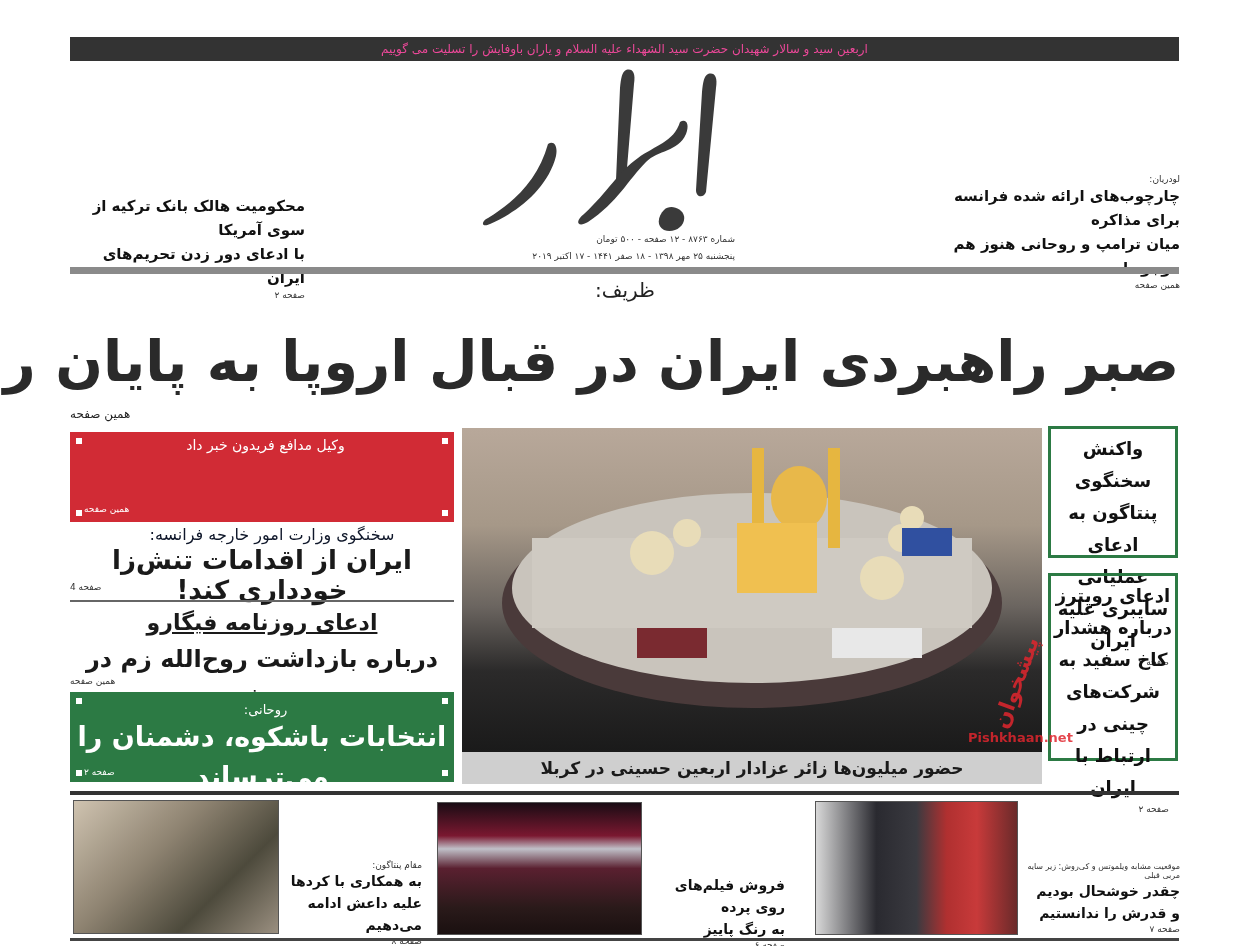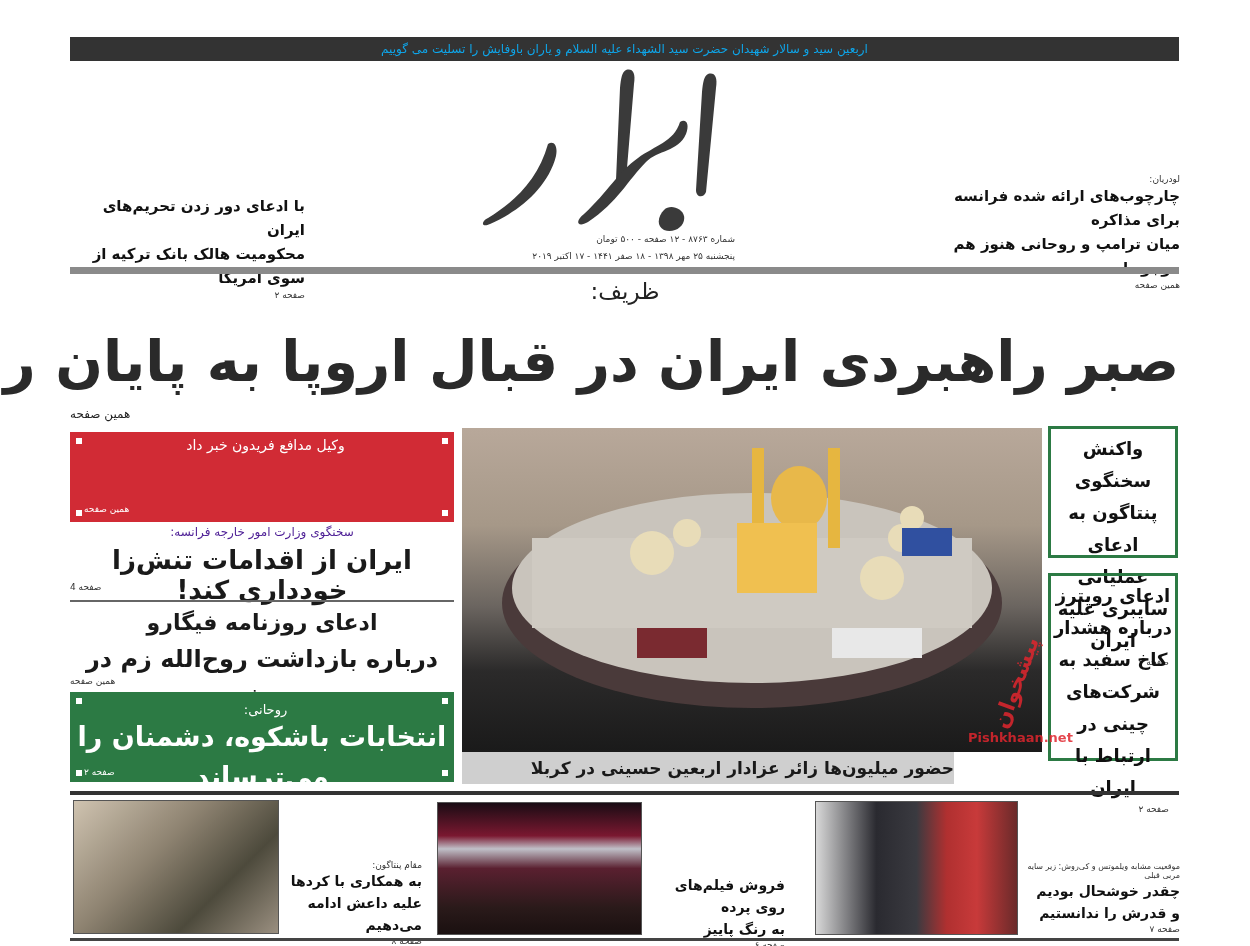--- a/index.html
+++ b/index.html
@@ -2,71 +2,71 @@
 <html lang="fa"><head>
 <meta charset="utf-8">
 <style>
   * { box-sizing: border-box; margin: 0; padding: 0; }
   html, body { width: 1250px; height: 946px; background: #ffffff; overflow: hidden; }
   body { font-family: "DejaVu Sans", sans-serif; color: #1a1a1a; position: relative; direction: rtl; }
 
   .abs { position: absolute; }
 
   
-  .top-banner { left: 70px; top: 37px; width: 1109px; height: 24px; background: #333333; color: #0ea5e9;
+  .top-banner { left: 70px; top: 37px; width: 1109px; height: 24px; background: #333333; color: #ec4899;
     font-size: 12px; text-align: center; line-height: 24px; }
 
   
   .logo { left: 478px; top: 62px; width: 272px; height: 170px; }
   .issue-line { left: 475px; top: 234px; width: 260px; font-size: 9px; color: #333; text-align: right; white-space: nowrap; }
   .date-line { left: 475px; top: 251px; width: 260px; font-size: 9px; color: #333; text-align: right; white-space: nowrap; }
 
   .side-story { font-weight: bold; text-align: right; }
   .kicker-small { font-size: 9px; color: #333; font-weight: normal; }
   .page-ref { font-size: 9px; color: #333; font-weight: normal; }
 
   .rs-top { right: 70px; top: 174px; width: 240px; }
   .rs-top .headline { font-size: 15px; line-height: 24px; color: #111; }
   .ls-top { left: 70px; top: 194px; width: 235px; }
   .ls-top .headline { font-size: 15px; line-height: 24px; color: #111; }
 
   .mast-rule { left: 70px; top: 267px; width: 1109px; height: 7px; background: #8a8a8a; }
 
-  .lead-kicker { left: 540px; top: 278px; width: 170px; text-align: center; font-size: 23px; color: #222; }
+  .lead-kicker { left: 540px; top: 278px; width: 170px; text-align: center; font-size: 20px; color: #222; }
   .lead-headline { left: 70px; top: 322px; width: 1109px; text-align: center; font-size: 56px; font-weight: bold;
     color: #2a2a2a; line-height: 80px; white-space: nowrap; letter-spacing: -1px; }
   .lead-ref { left: 70px; top: 407px; font-size: 12px; color: #222; }
 
   
   .red-box { left: 70px; top: 432px; width: 384px; height: 90px; background: #d12b35; color: #fff; text-align: center; }
   .red-box .kicker { font-size: 14px; margin-top: 5px; padding-left: 7px; }
   .red-box .headline { font-size: 28px; font-weight: bold; line-height: 40px; }
   .red-box .page-ref { color: #fff; position: absolute; left: 14px; bottom: 8px; }
 
   .corner { position: absolute; width: 6px; height: 6px; background: #fff; }
 
-  .france-kicker { left: 70px; top: 525px; width: 384px; text-align: center; font-size: 12px; color: #4c1d95; }
+  .france-kicker { left: 80px; top: 525px; width: 384px; text-align: center; font-size: 16px; color: #0f172a; }
   .france-headline { left: 70px; top: 545px; width: 384px; text-align: center; font-size: 26px; font-weight: bold; color: #1a1a1a; }
   .france-ref { left: 70px; top: 582px; font-size: 9px; }
   .rule-left-1 { left: 70px; top: 600px; width: 384px; height: 2px; background: #666; }
 
   .figaro { left: 70px; top: 606px; width: 384px; text-align: center; font-weight: bold; color: #1a1a1a; }
-  .figaro .l1 { font-size: 22px; line-height: 34px; }
+  .figaro .l1 { font-size: 22px; line-height: 34px; text-decoration: underline; }
   .figaro .l2 { font-size: 24px; line-height: 38px; }
   .figaro-ref { left: 70px; top: 676px; font-size: 9px; }
 
   .green-box { left: 70px; top: 692px; width: 384px; height: 90px; background: #2c7a44; color: #fff; text-align: center; }
   .green-box .kicker { font-size: 13px; margin-top: 10px; padding-left: 7px; }
   .green-box .headline { font-size: 27px; font-weight: bold; line-height: 40px; }
   .green-box .page-ref { color: #fff; position: absolute; left: 14px; bottom: 5px; }
 
   
   .main-photo { left: 462px; top: 428px; width: 580px; height: 324px; overflow: hidden;
     background: linear-gradient(180deg, #b8a89a 0%, #a69888 30%, #6b6560 55%, #2b2a2a 75%, #1a1a1a 100%); }
-  .photo-caption { left: 462px; top: 752px; width: 492px; height: 32px; background: #cfcfcf; 
+  .photo-caption { left: 462px; top: 752px; width: 580px; height: 32px; background: #cfcfcf; text-align: center;
     font-size: 17px; font-weight: bold; line-height: 32px; color: #1a1a1a; }
 
   
   .rbox { right: 72px; width: 130px; border: 3px solid #2c7a44; text-align: center; font-weight: bold; color: #111; }
   .rbox .headline { font-size: 18px; line-height: 32px; padding-top: 4px; }
   .rbox .page-ref { text-align: right; padding-right: 6px; display: block; }
   .rbox-1 { top: 426px; height: 132px; }
   .rbox-2 { top: 573px; height: 188px; }
 
   .watermark { left: 968px; top: 670px; font-size: 22px; color: #e0262e; font-weight: bold; opacity: 0.85; transform: rotate(-70deg); }
@@ -108,22 +108,22 @@
 <div class="abs date-line">پنجشنبه ۲۵ مهر ۱۳۹۸ - ۱۸ صفر ۱۴۴۱ - ۱۷ اکتبر ۲۰۱۹</div>
 
 <div class="abs side-story rs-top">
   <div class="kicker-small">لودریان:</div>
   <div class="headline">چارچوب‌های ارائه شده فرانسه برای مذاکره</div>
   <div class="headline">میان ترامپ و روحانی هنوز هم موجود است</div>
   <div class="page-ref">همین صفحه</div>
 </div>
 
 <div class="abs side-story ls-top">
+  <div class="headline">محکومیت هالک بانک ترکیه از سوی آمریکا</div>
   <div class="headline">با ادعای دور زدن تحریم‌های ایران</div>
-  <div class="headline">محکومیت هالک بانک ترکیه از سوی آمریکا</div>
   <div class="page-ref">صفحه ۲</div>
 </div>
 
 <div class="abs mast-rule"></div>
 
 <div class="abs lead-kicker">ظریف:</div>
 <div class="abs lead-headline">صبر راهبردی ایران در قبال اروپا به پایان رسید</div>
 <div class="abs lead-ref">همین صفحه</div>
 
 <div class="abs red-box">

